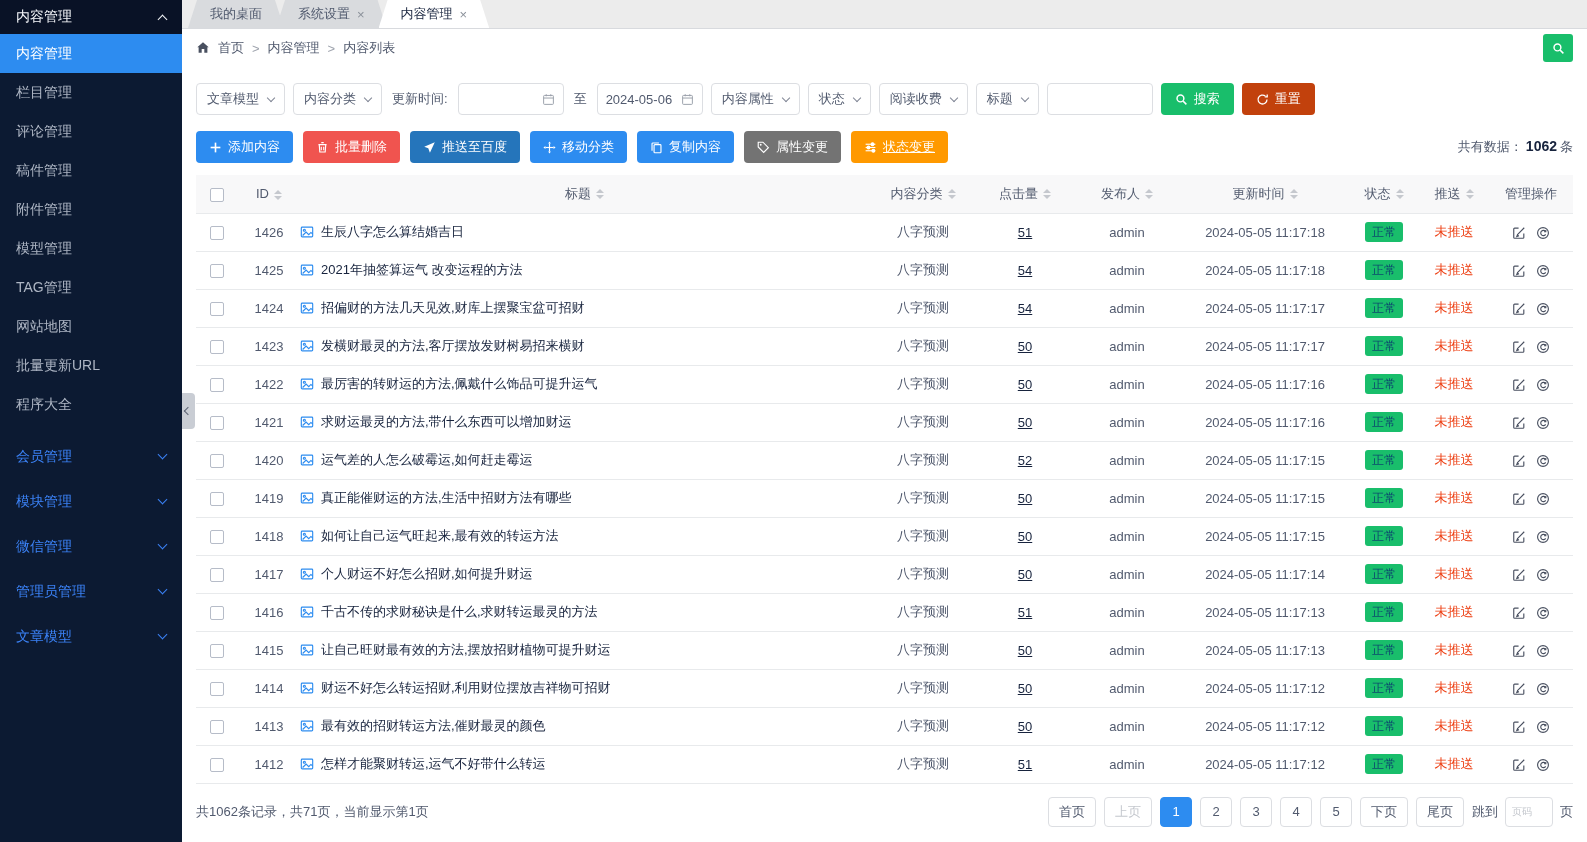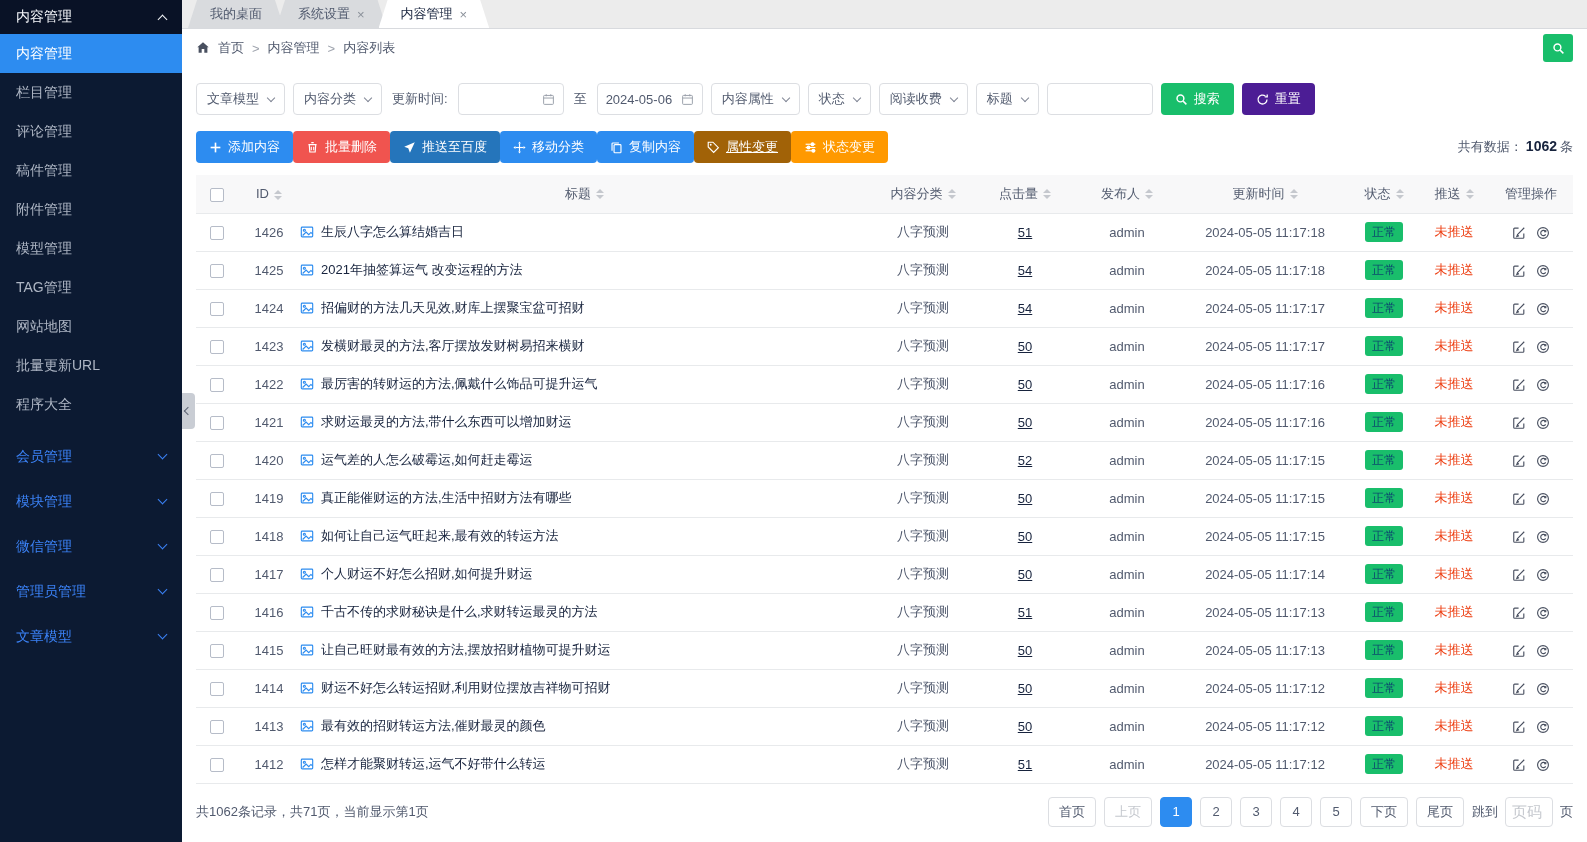--- a/index.html
+++ b/index.html
@@ -33,21 +33,21 @@
 
 .filters{display:flex;align-items:center;gap:8px;padding:16px 14px 8px;font-size:13px;flex:0 0 auto}
 .select{height:32px;border:1px solid #dcdee2;border-radius:4px;background:#fff;display:flex;align-items:center;gap:9px;padding:0 10px;color:#515a6e;cursor:pointer;white-space:nowrap}
 .select .chev{width:6px;height:6px;color:#808695;margin-top:-3px}
 .flabel{color:#515a6e;margin:0 2px;white-space:nowrap}
 .dinput{width:106px;height:32px;border:1px solid #dcdee2;border-radius:4px;background:#fff;display:flex;align-items:center;justify-content:space-between;padding:0 8px;color:#515a6e;cursor:text}
 .dinput .cal{color:#9aa0ab;display:flex}
 .tinput{width:106px;height:32px;border:1px solid #dcdee2;border-radius:4px;padding:0 8px;font-size:13px;color:#515a6e;outline:none}
 .btn{height:32px;border:none;border-radius:4px;color:#fff;font-size:13px;display:flex;align-items:center;gap:6px;padding:0 14px;cursor:pointer}
 .btn.green{background:#19be6b}
-.btn.blue{background:#4c1d95}
+.btn.blue{background:#c2410c}
 
 .toolbar{display:flex;align-items:center;gap:10px;padding:8px 14px 12px;flex:0 0 auto}
 .tbtn{height:32px;border:none;border-radius:4px;color:#fff;font-size:13px;display:flex;align-items:center;gap:6px;padding:0 13px;cursor:pointer}
 .ticn{display:flex}
 .total{margin-left:auto;font-size:13px;color:#515a6e;white-space:nowrap}
 .total b{color:#17233d;margin:0 3px;font-size:14px}
 
 .tablewrap{padding:0 14px;flex:0 0 auto}
 table{width:100%;border-collapse:collapse;table-layout:fixed;font-size:13px}
 thead th{background:#f8f8f9;height:38px;font-weight:400;color:#515a6e;text-align:center;border-bottom:1px solid #e8eaec;white-space:nowrap}
@@ -65,21 +65,21 @@
 .push{color:#ed4014}
 .op{display:inline-flex;color:#495060;cursor:pointer;margin:0 5px;vertical-align:middle}
 .cb{width:14px;height:14px;border:1px solid #b6bcc8;border-radius:2px;background:#fff;display:inline-block;vertical-align:middle;cursor:pointer}
 
 .footer{display:flex;align-items:center;padding:13px 14px;font-size:13px;color:#515a6e;flex:0 0 auto}
 .pager{margin-left:auto;display:flex;align-items:center;gap:8px}
 .pg-btn{min-width:32px;height:30px;padding:0 10px;border:1px solid #dcdee2;border-radius:4px;background:#fff;display:inline-flex;align-items:center;justify-content:center;font-size:13px;color:#515a6e;cursor:pointer;white-space:nowrap}
 .pg-btn.active{background:#2d8cf0;border-color:#2d8cf0;color:#fff}
 .pg-btn.disabled{color:#c5c8ce;cursor:default}
 .jump{display:flex;align-items:center;gap:7px}
-.jump input{width:48px;height:30px;border:1px solid #dcdee2;border-radius:4px;padding:0 6px;font-size:15px;outline:none;color:#515a6e}
+.jump input{width:48px;height:30px;border:1px solid #dcdee2;border-radius:4px;padding:0 6px;font-size:10px;outline:none;color:#515a6e}
 .jump input::placeholder{color:#c5c8ce}
 </style>
 </head>
 <body>
 
 <div class="app">
 
   <aside class="sidebar">
     <div class="sb-header">
       <span>内容管理</span>
@@ -246,21 +246,21 @@
             <svg viewBox="0 0 16 16" width="13" height="13" fill="none" stroke="currentColor" stroke-width="1.6">
               <path d="M13.5 8a5.5 5.5 0 1 1-2-4.2"></path>
               <path d="M13.8 1.8v3h-3"></path>
             </svg>
           </span>
         <span>重置</span>
       </button>
     </div>
 
     <div class="toolbar">
-      <span id="toolbar-buttons" style="display:flex;">
+      <span id="toolbar-buttons" style="display:flex;gap:10px">
           <button class="tbtn" style="background: rgb(45, 140, 240);">
             <span class="ticn">
               <svg viewBox="0 0 16 16" width="13" height="13" stroke="currentColor" stroke-width="2">
                 <line x1="8" y1="2" x2="8" y2="14"></line>
                 <line x1="2" y1="8" x2="14" y2="8"></line>
               </svg>
             </span>
             <span>添加内容</span>
           </button>
           <button class="tbtn" style="background: rgb(240, 84, 79);">
@@ -293,30 +293,30 @@
           </button>
           <button class="tbtn" style="background: rgb(45, 140, 240); text-align: right;">
             <span class="ticn">
               <svg viewBox="0 0 16 16" width="13" height="13" fill="none" stroke="currentColor" stroke-width="1.4">
                 <rect x="5" y="4.5" width="8.5" height="10" rx="1"></rect>
                 <path d="M11 2.5H3.5a1 1 0 0 0-1 1V12"></path>
               </svg>
             </span>
             <span>复制内容</span>
           </button>
-          <button class="tbtn" style="background: #a16207; text-decoration: underline;">
+          <button class="tbtn" style="background: #737373;">
             <span class="ticn">
               <svg viewBox="0 0 16 16" width="13" height="13" fill="none" stroke="currentColor" stroke-width="1.4">
                 <path d="M1.5 1.5h5.8L14 8.2 8.2 14 1.5 7.3z"></path>
                 <circle cx="4.6" cy="4.6" r="1.1" fill="currentColor" stroke="none"></circle>
               </svg>
             </span>
             <span>属性变更</span>
           </button>
-          <button class="tbtn" style="background: rgb(255, 153, 0);">
+          <button class="tbtn" style="background: rgb(255, 153, 0); text-decoration: underline;">
             <span class="ticn">
               <svg viewBox="0 0 16 16" width="13" height="13" stroke="currentColor" stroke-width="1.4">
                 <line x1="2" y1="4" x2="14" y2="4"></line>
                 <line x1="2" y1="8" x2="14" y2="8"></line>
                 <line x1="2" y1="12" x2="14" y2="12"></line>
                 <circle cx="10.5" cy="4" r="1.7" fill="#fff"></circle>
                 <circle cx="5.5" cy="8" r="1.7" fill="#fff"></circle>
                 <circle cx="11.5" cy="12" r="1.7" fill="#fff"></circle>
               </svg>
             </span>

